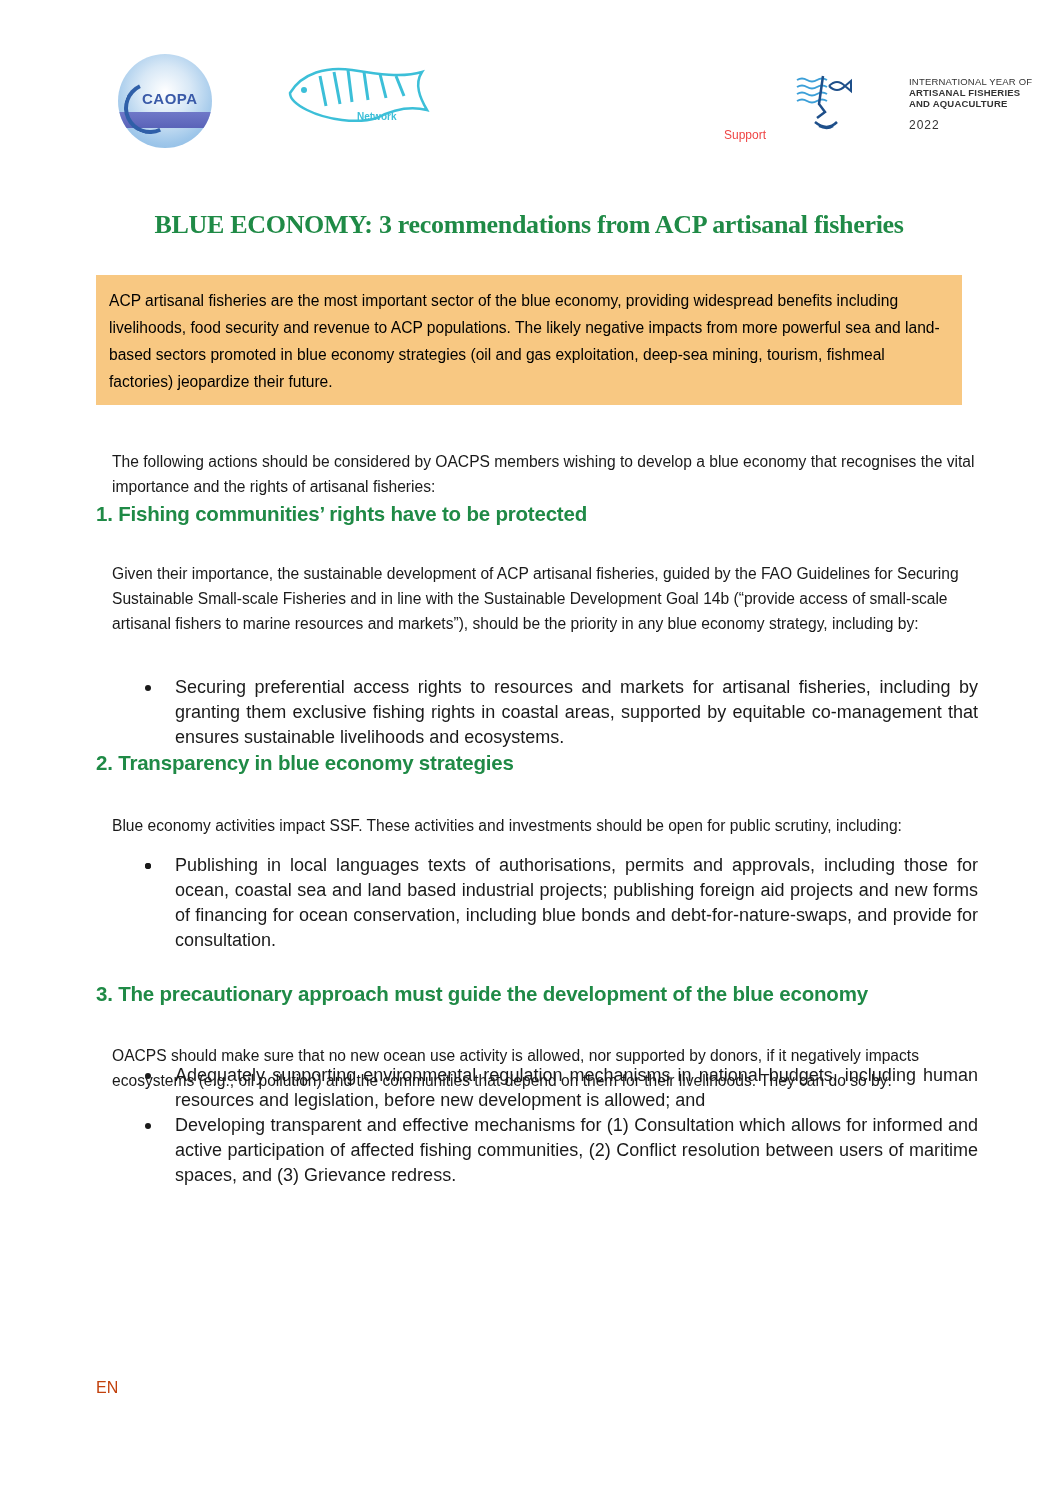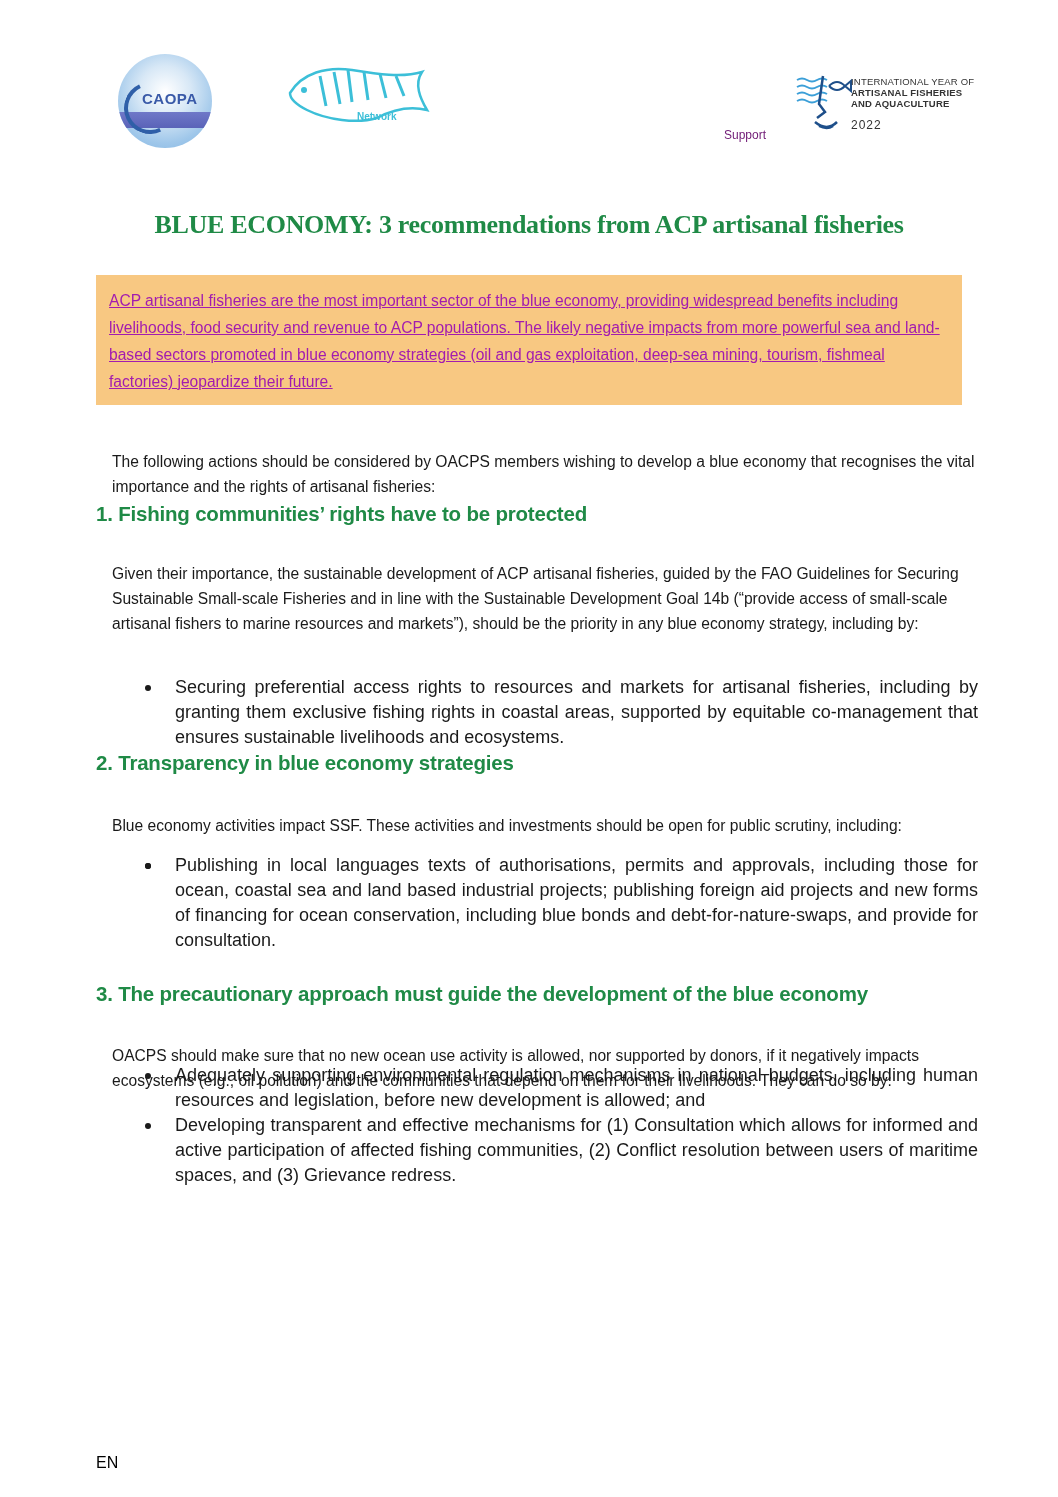--- a/index.html
+++ b/index.html
@@ -4,33 +4,33 @@
 <style>
   html, body { margin: 0; padding: 0; background: #ffffff; }
   body { width: 1058px; height: 1497px; position: relative; font-family: "Liberation Sans", sans-serif; color: #1a1a1a; overflow: hidden; }
   .logo-caopa { position: absolute; left: 118px; top: 54px; width: 94px; height: 94px; border-radius: 50%; overflow: hidden;
     background: radial-gradient(circle at 50% 40%, #ffffff 0%, #d8e8f6 35%, #9fc7ea 70%, #7fb2e0 100%); }
   .logo-caopa .band { position: absolute; left: 0; right: 0; top: 58px; height: 16px; background: linear-gradient(#6f78c8, #5a63b8); }
   .logo-caopa .text { position: absolute; left: 24px; top: 36px; font-size: 15px; font-weight: bold; color: #3a5aa8; letter-spacing: 0.5px; }
   .logo-caopa .arc { position: absolute; left: 6px; top: 28px; width: 44px; height: 44px; border-radius: 50%; border: 4px solid #2f5fa8; border-right-color: transparent; border-top-color: transparent; transform: rotate(20deg); }
   .logo-mifa { position: absolute; left: 282px; top: 58px; width: 150px; height: 70px; }
   .logo-iyafa { position: absolute; left: 795px; top: 74px; width: 160px; height: 60px; }
-  .support { position: absolute; left: 724px; top: 128px; font-size: 12px; color: #701a75; }
-  .iyafa-text { position: absolute; left: 851px; top: 76px; line-height: 11px; font-size: 9.5px; color: #333; font-family: "Liberation Sans", sans-serif; }
+  .support { position: absolute; left: 724px; top: 128px; font-size: 12px; color: #ef4444; }
+  .iyafa-text { position: absolute; left: 909px; top: 76px; line-height: 11px; font-size: 9.5px; color: #333; font-family: "Liberation Sans", sans-serif; }
   .iyafa-text .thin { font-weight: normal; letter-spacing: 0.2px; }
   .iyafa-text .bold { font-weight: bold; letter-spacing: 0.2px; }
   .iyafa-text .year { font-size: 12px; letter-spacing: 1px; margin-top: 11px; }
   h1 { position: absolute; left: 0; right: 0; top: 210px; margin: 0; text-align: center; font-size: 26px; font-weight: bold; color: #1f8a46; font-family: Liberation Serif, serif; letter-spacing: -0.3px; }
-  .callout { position: absolute; left: 96px; top: 275px; width: 866px; height: 130px; background: #f8c882; box-sizing: border-box; padding: 12px 14px 0 13px; font-size: 15.6px; line-height: 27px; color: #a21caf; text-decoration: underline; }
+  .callout { position: absolute; left: 96px; top: 275px; width: 866px; height: 130px; background: #f8c882; box-sizing: border-box; padding: 12px 14px 0 13px; font-size: 15.6px; line-height: 27px; color: #000000; }
   .para { position: absolute; left: 96px; width: 866px; font-size: 15.6px; line-height: 25px; color: #1a1a1a; margin: 16px; }
   h2 { position: absolute; left: 96px; margin: 0; font-size: 20.5px; font-weight: bold; color: #1f8a46; font-family: "Liberation Sans", sans-serif; letter-spacing: -0.2px; text-align: center; }
   ul.bullets { position: absolute; left: 96px; width: 866px; margin: 16px; padding: 0; list-style: none; font-size: 18px; line-height: 25px; }
   ul.bullets li { position: relative; padding-left: 63px; text-align: justify; }
   ul.bullets li .dot { position: absolute; left: 33px; top: 10px; width: 6px; height: 6px; border-radius: 50%; background: #1a1a1a; }
-  .footer-lang { position: absolute; left: 96px; top: 1454px; font-size: 16px; color: #000000; }
+  .footer-lang { position: absolute; left: 96px; top: 1379px; font-size: 16px; color: #c2410c; }
 </style>
 </head>
 <body>
 
 <div class="logo-caopa">
   <div class="band"></div>
   <div class="arc"></div>
   <div class="text">CAOPA</div>
 </div>
 

